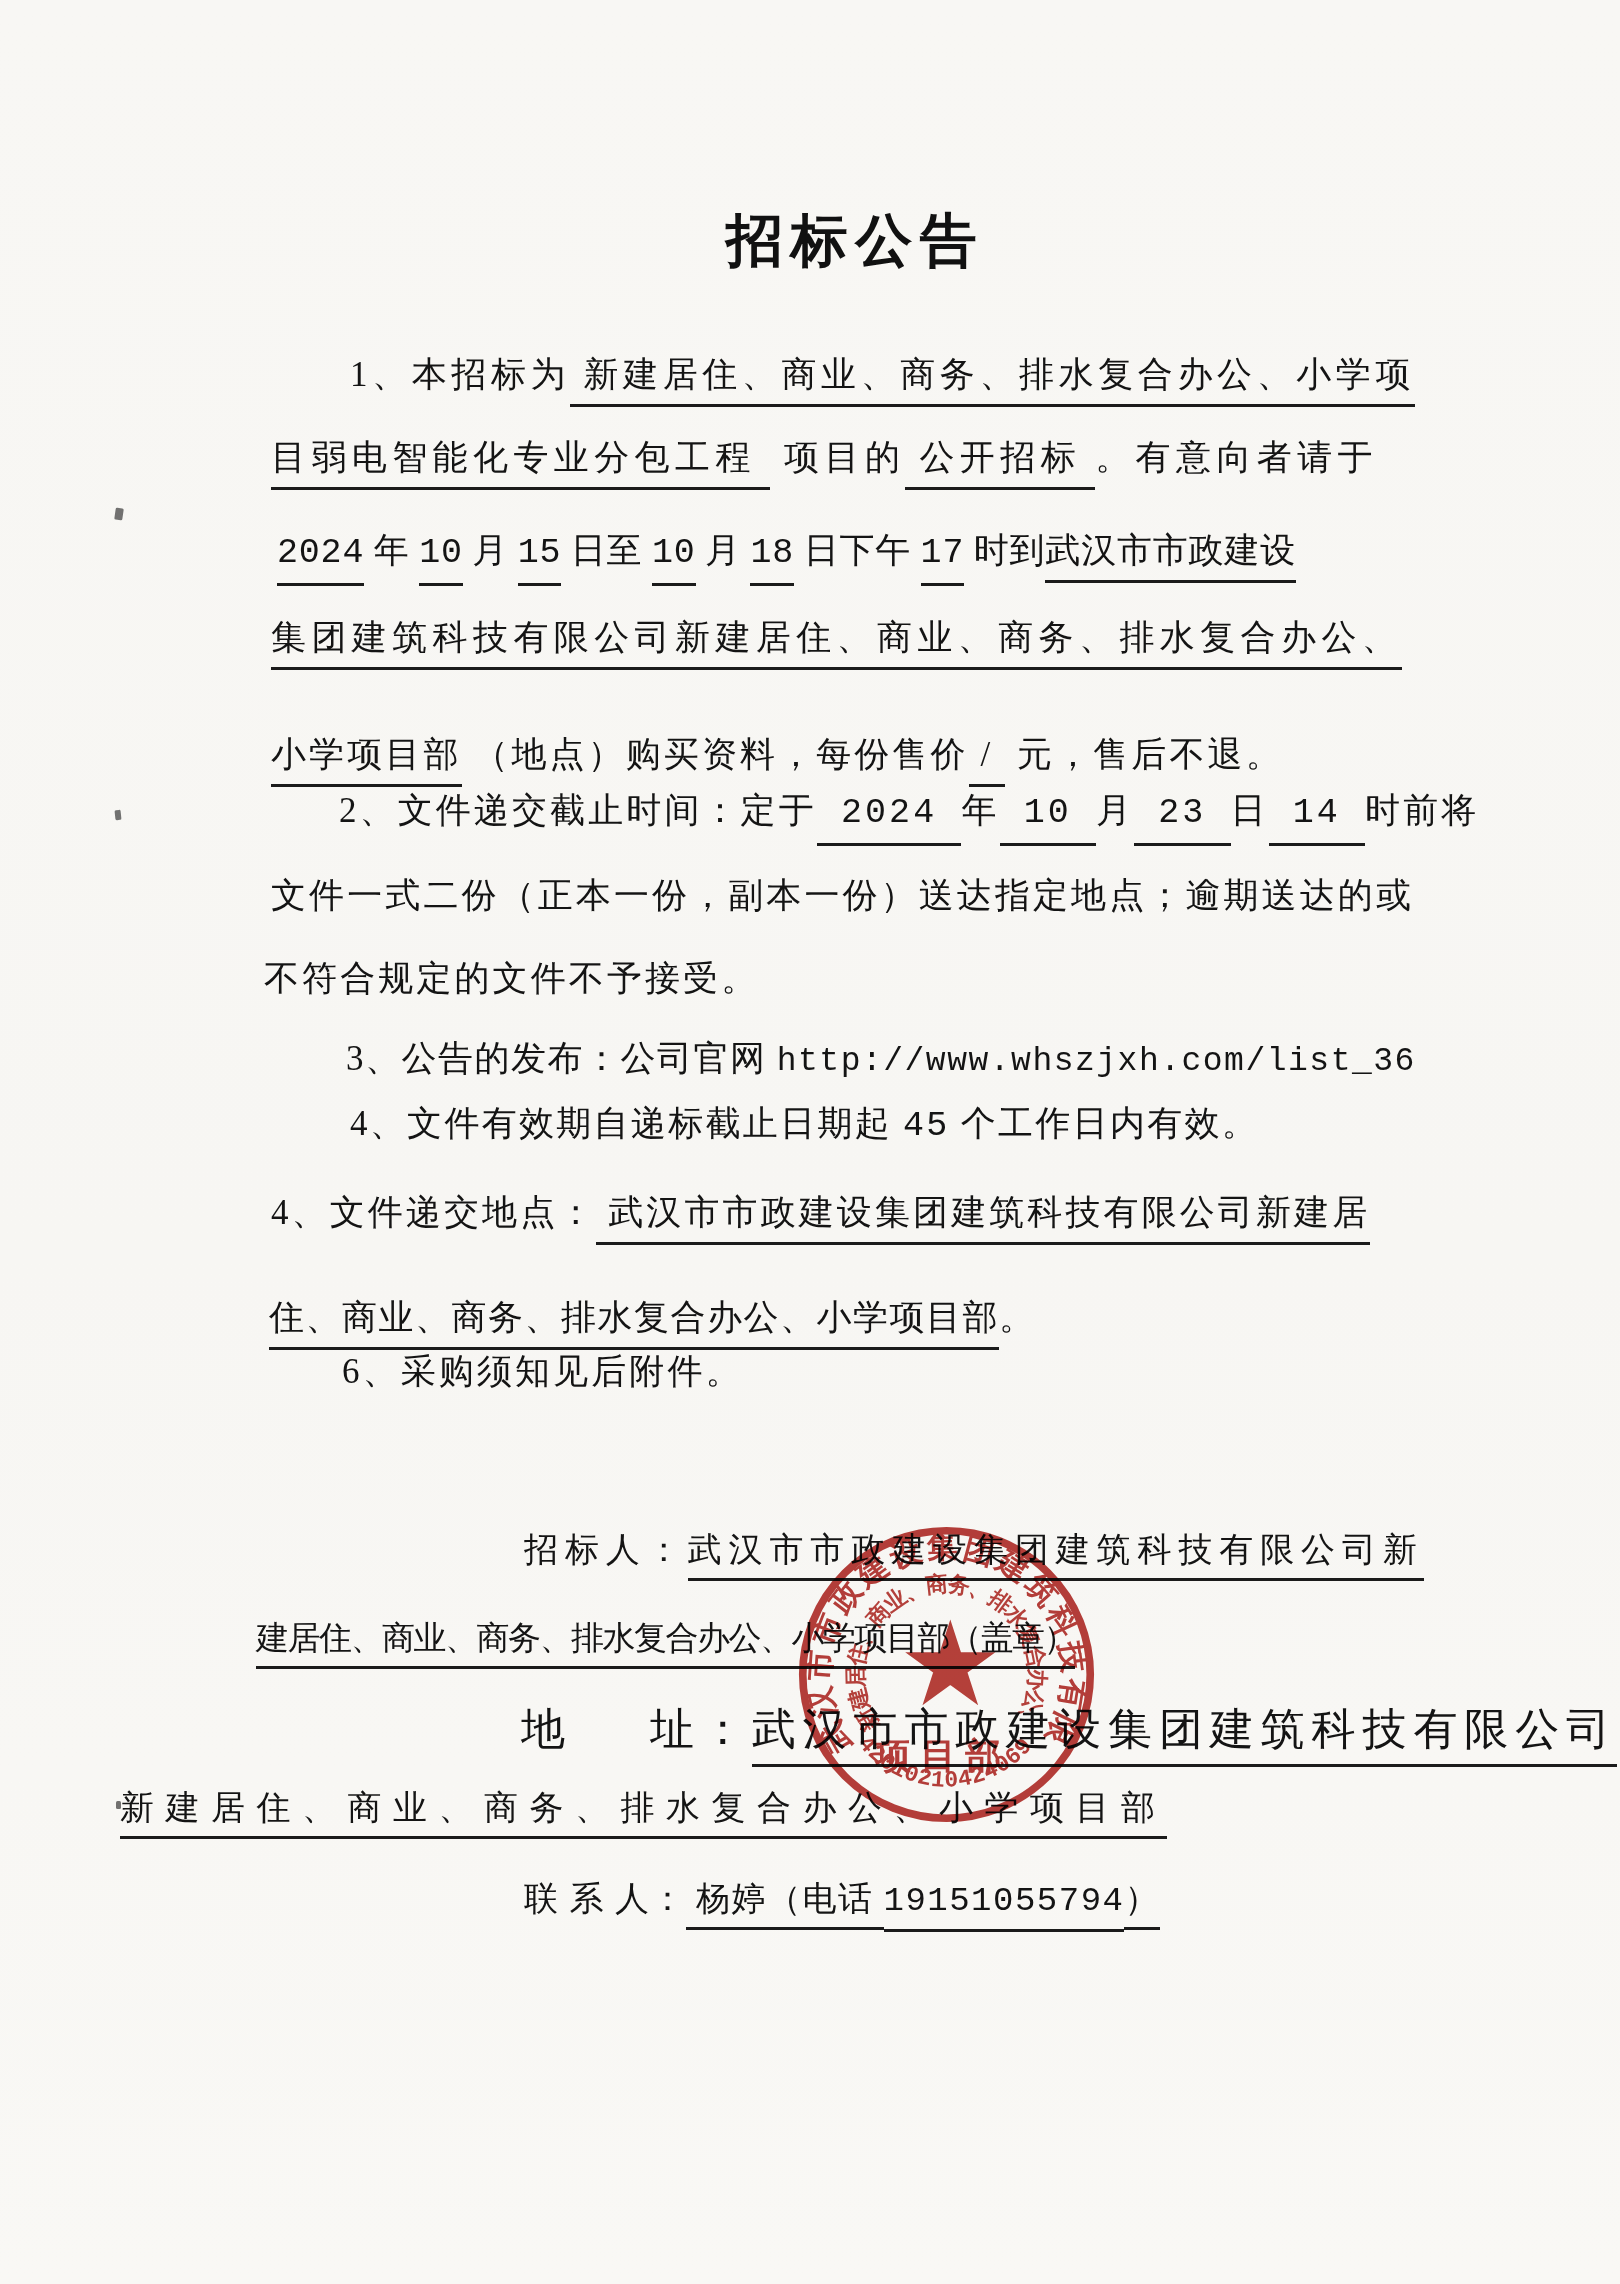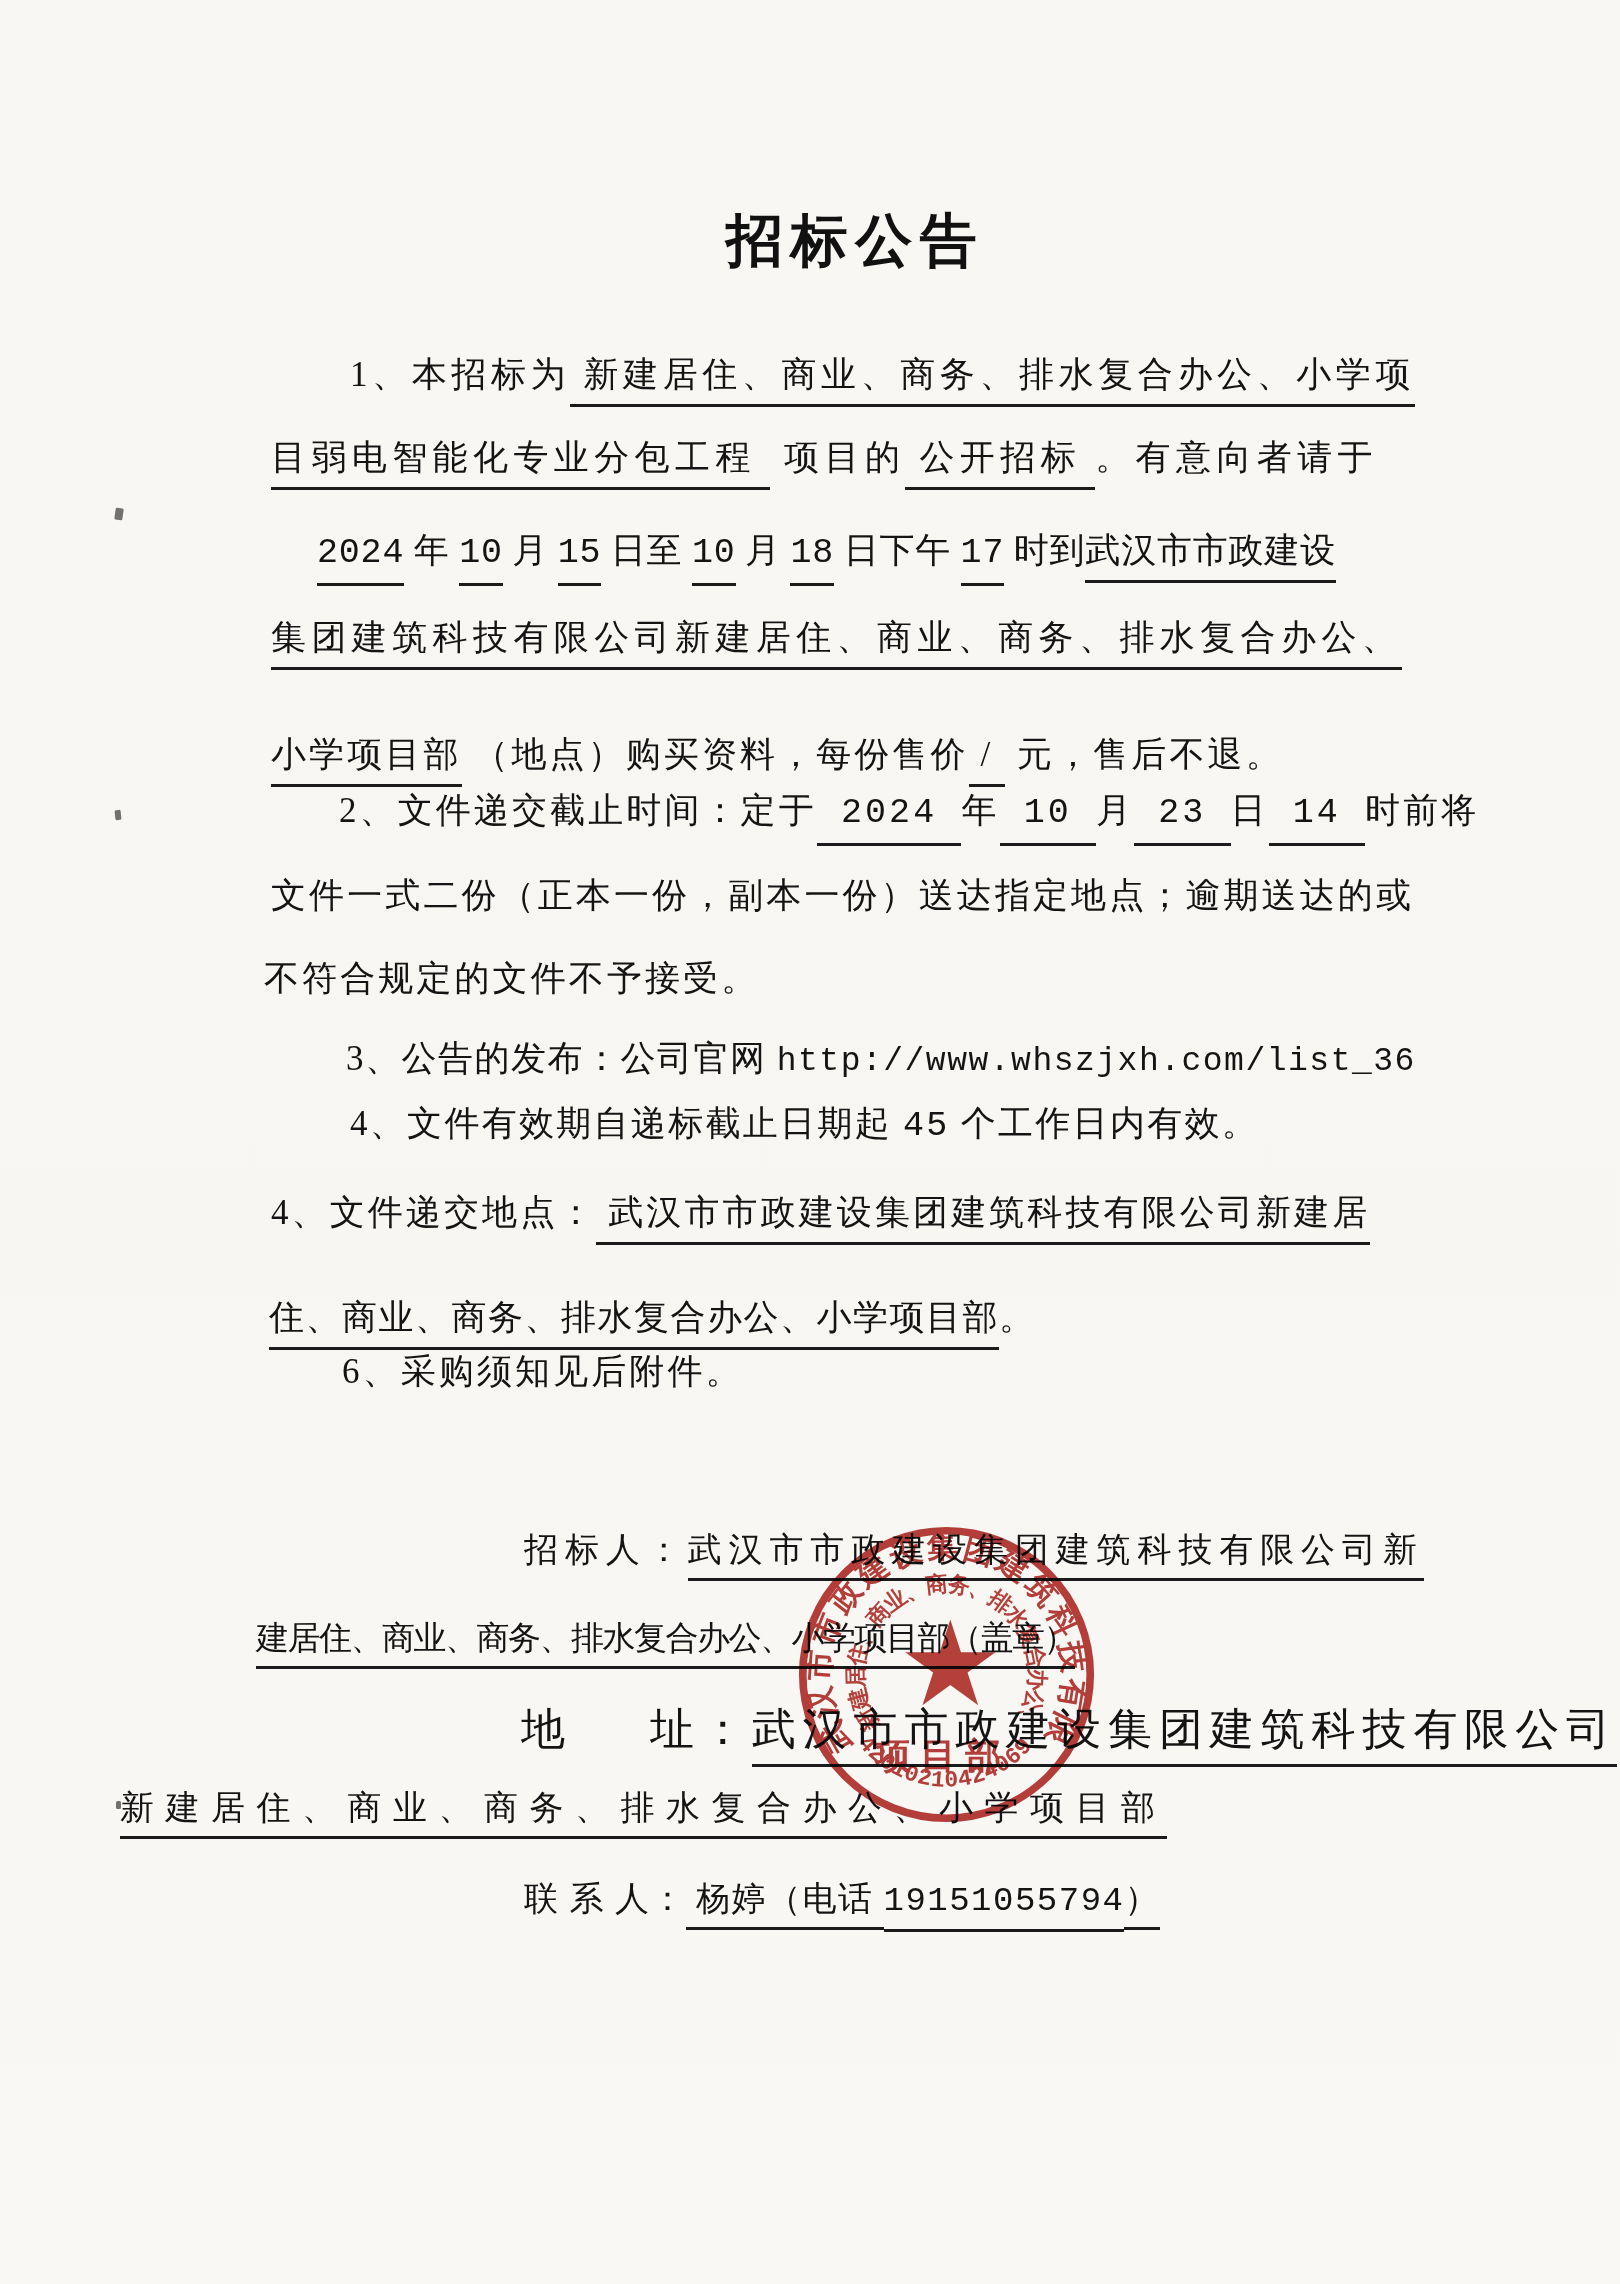--- a/index.html
+++ b/index.html
@@ -33,21 +33,21 @@
     color:#141414;
     letter-spacing:3.1px;
   }
   .seg{display:inline-block;}
   .seg.u{border-bottom:3.1px solid #1b1b1b;padding-bottom:6.9px;}
   .seg.m{font-family:"Liberation Mono","DejaVu Sans Mono",monospace;}
   .seg.gap{margin-left:78px;}
 
   .line-0{left:350px;top:353px;letter-spacing:4.6px;}
   .line-1{left:271px;top:436px;letter-spacing:5.4px;}
-  .line-2{left:277px;top:529px;letter-spacing:0.8px;margin-left:40px;}
+  .line-2{left:277px;top:529px;letter-spacing:0.8px;}
   .line-3{left:271px;top:616px;letter-spacing:5.4px;}
   .line-4{left:271px;top:727px;letter-spacing:3.1px;margin-top:6px;}
   .line-5{left:339px;top:789px;letter-spacing:3.1px;}
   .line-6{left:271px;top:874px;letter-spacing:3.1px;}
   .line-7{left:264px;top:957px;letter-spacing:3.1px;}
   .line-8{left:346px;top:1037px;letter-spacing:1.5px;text-align:center;}
   .line-8 .m{font-size:33px;}
   .line-9{left:350px;top:1102px;letter-spacing:2.3px;}
   .line-10{left:271px;top:1191px;letter-spacing:3.1px;}
   .line-11{left:269px;top:1270px;letter-spacing:1.5px;margin-top:26px;}

